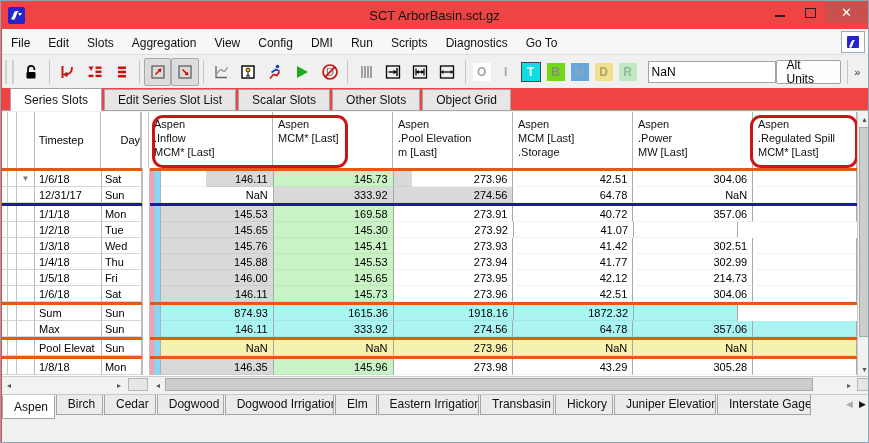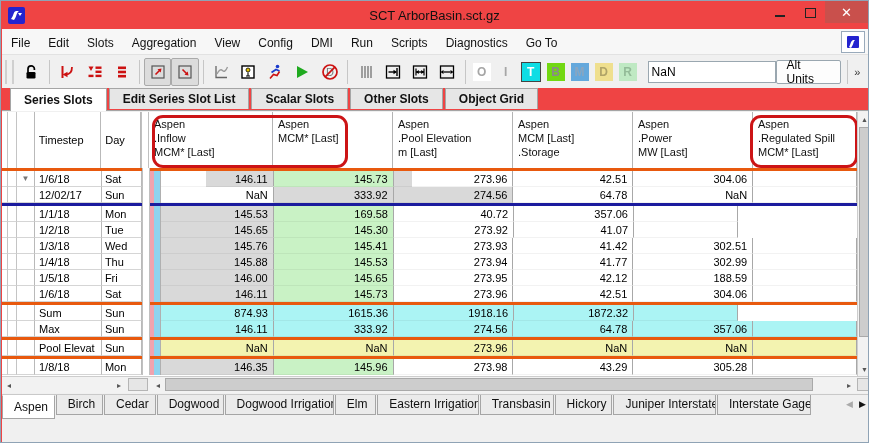--- a/index.html
+++ b/index.html
@@ -36,21 +36,21 @@
   .viewtabs .lead{width:8px;}
   
   .pane{position:absolute;left:1px;top:109px;width:867px;height:333px;background:#f0f0f0;border-top:1px solid #a5a5a5;}
   .grid{position:absolute;left:0;top:1px;width:855px;height:264px;background:#fff;overflow:hidden;}
   .row,.hdr-row,.divrow{display:flex;width:855px;}
   .cell{box-sizing:border-box;height:16px;line-height:16px;font-size:11px;overflow:hidden;white-space:nowrap;}
   .c-g1{width:6px;border-right:1px solid #c4c4c4;background:#fff;}
   .c-g2{width:9px;border-right:1px solid #c4c4c4;background:#fff;}
   .c-exp{width:18px;border-right:1px solid #b9b9b9;background:#fff;text-align:center;font-size:8px;color:#777;}
   .c-ts{width:67px;border-right:1px solid #b9b9b9;background:#fff;padding-left:4px;}
-  .c-day{width:40px;border-right:1px solid #b9b9b9;background:#fff;padding-left:3px;}
+  .c-day{width:40px;border-right:1px solid #b9b9b9;background:#fff;padding-left:3px;justify-content:flex-end;}
   .c-gap{width:8px;background:#fff;border-right:1px solid #c0c0c0;border-left:1px solid #c0c0c0;}
   .c-pink{width:4px;}
   .c-blue{width:7px;border-right:1px solid #b0b0b0;}
   .c-d0{width:113px}.c-d1{width:120px}.c-d2{width:120px}.c-d3{width:120px}.c-d4{width:120px}.c-d5{width:104px}
   .val{border-right:1px solid #a8a8a8;text-align:right;padding-right:5px;border-bottom:1px solid rgba(0,0,0,0.05);}
   .frz{border-bottom:1px solid #d5d5d5;}
   .bg-white{background:#fff}
   .bg-gray{background:var(--cell-gray)}
   .bg-green{background:var(--cell-green)}
   .bg-cyan{background:var(--cell-cyan)}
@@ -245,21 +245,21 @@
         <div class="flagbtn" style="background: rgb(239, 223, 142); color: rgb(176, 164, 104);">D</div>
         <div class="flagbtn" style="background: rgb(191, 233, 195); color: rgb(147, 187, 152);">R</div>
       </span>
     <input class="nan-input" value="NaN" style="">
     <div class="altunits">Alt Units</div>
     <div class="overflow">»</div>
   </div>
 
   <div class="viewtabs">
       <div class="lead"></div>
-      <span id="view-tabs" style="display:flex;align-items:flex-start;font-weight:bold;">
+      <span id="view-tabs" style="display:flex;align-items:center;">
         <div class="vtab active">Series Slots</div>
         <div class="vtab">Edit Series Slot List</div>
         <div class="vtab">Scalar Slots</div>
         <div class="vtab">Other Slots</div>
         <div class="vtab">Object Grid</div>
       </span>
     </div>
 
   <div class="pane">
     <div class="grid">
@@ -327,21 +327,21 @@
             <div class="cell val c-d1 bg-green">145.73</div>
             <div class="cell val c-d2 bg-whiteGrayLead">273.96</div>
             <div class="cell val c-d3 bg-white">42.51</div>
             <div class="cell val c-d4 bg-white">304.06</div>
             <div class="cell val c-d5 bg-white"></div>
           </div>
           <div class="row">
             <div class="cell c-g1 frz"></div>
             <div class="cell c-g2 frz"></div>
             <div class="cell c-exp frz"></div>
-            <div class="cell c-ts frz">12/02/17</div>
+            <div class="cell c-ts frz">12/31/17</div>
             <div class="cell c-day frz">Sun</div>
             <div class="cell c-gap"></div>
             <div class="cell c-pink st-pink"></div>
             <div class="cell c-blue st-blue"></div>
             <div class="cell val c-d0 bg-white">NaN</div>
             <div class="cell val c-d1 bg-gray">333.92</div>
             <div class="cell val c-d2 bg-gray">274.56</div>
             <div class="cell val c-d3 bg-white">64.78</div>
             <div class="cell val c-d4 bg-white">NaN</div>
             <div class="cell val c-d5 bg-white"></div>
@@ -355,20 +355,21 @@
             <div class="cell c-g1 frz"></div>
             <div class="cell c-g2 frz"></div>
             <div class="cell c-exp frz"></div>
             <div class="cell c-ts frz">1/1/18</div>
             <div class="cell c-day frz">Mon</div>
             <div class="cell c-gap"></div>
             <div class="cell c-pink st-pink"></div>
             <div class="cell c-blue st-blue"></div>
             <div class="cell val c-d0 bg-gray">145.53</div>
             <div class="cell val c-d1 bg-green">169.58</div>
+            <div class="cell val c-d2 bg-white">273.91</div>
             <div class="cell val c-d3 bg-white">40.72</div>
             <div class="cell val c-d4 bg-white">357.06</div>
             <div class="cell val c-d5 bg-white"></div>
           </div>
           <div class="row">
             <div class="cell c-g1 frz"></div>
             <div class="cell c-g2 frz"></div>
             <div class="cell c-exp frz"></div>
             <div class="cell c-ts frz">1/2/18</div>
             <div class="cell c-day frz">Tue</div>
@@ -419,21 +420,21 @@
             <div class="cell c-exp frz"></div>
             <div class="cell c-ts frz">1/5/18</div>
             <div class="cell c-day frz">Fri</div>
             <div class="cell c-gap"></div>
             <div class="cell c-pink st-pink"></div>
             <div class="cell c-blue st-blue"></div>
             <div class="cell val c-d0 bg-gray">146.00</div>
             <div class="cell val c-d1 bg-green">145.65</div>
             <div class="cell val c-d2 bg-white">273.95</div>
             <div class="cell val c-d3 bg-white">42.12</div>
-            <div class="cell val c-d4 bg-white">188.59</div>
+            <div class="cell val c-d4 bg-white">214.73</div>
             <div class="cell val c-d5 bg-white"></div>
           </div>
           <div class="row">
             <div class="cell c-g1 frz"></div>
             <div class="cell c-g2 frz"></div>
             <div class="cell c-exp frz"></div>
             <div class="cell c-ts frz">1/6/18</div>
             <div class="cell c-day frz">Sat</div>
             <div class="cell c-gap"></div>
             <div class="cell c-pink st-pink"></div>
@@ -546,21 +547,21 @@
       <span id="sheet-tabs" style="display:flex;align-items:flex-start;max-width:810px;overflow:hidden;">
           <div class="stab active">Aspen</div>
           <div class="stab">Birch</div>
           <div class="stab">Cedar</div>
           <div class="stab">Dogwood</div>
           <div class="stab">Dogwood Irrigation</div>
           <div class="stab">Elm</div>
           <div class="stab">Eastern Irrigation</div>
           <div class="stab">Transbasin</div>
           <div class="stab">Hickory</div>
-          <div class="stab">Juniper Interstate</div>
+          <div class="stab">Juniper Elevation</div>
           <div class="stab">Interstate Gage</div>
         </span>
       <div class="stab-arrows">
         <div class="stab-arrow" style="color:#aaa;">◀</div>
         <div class="stab-arrow" style="color:#111;">▶</div>
       </div>
     </div>
   </div>
 
 </div>

